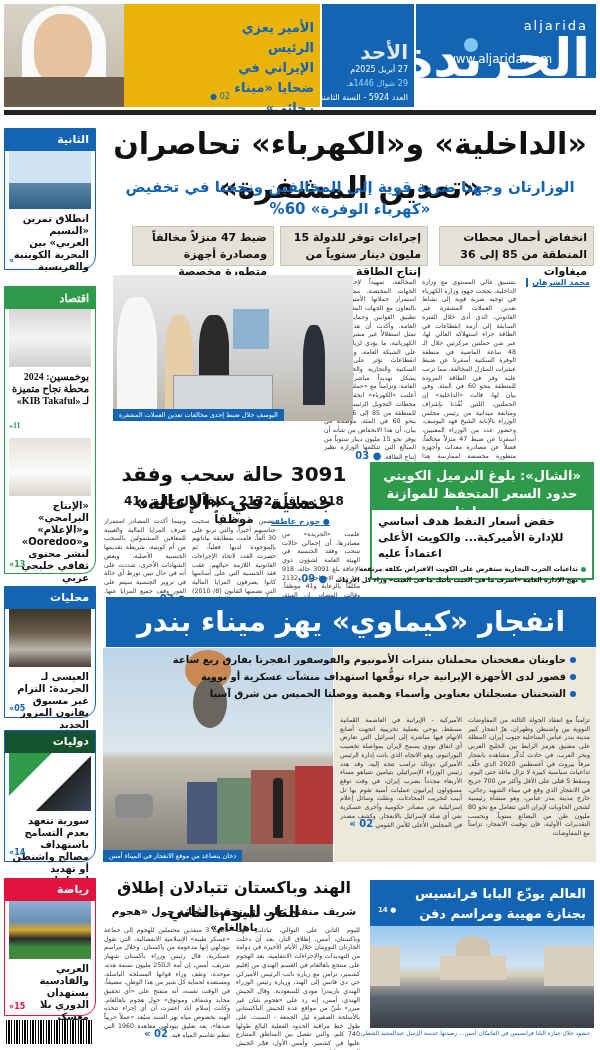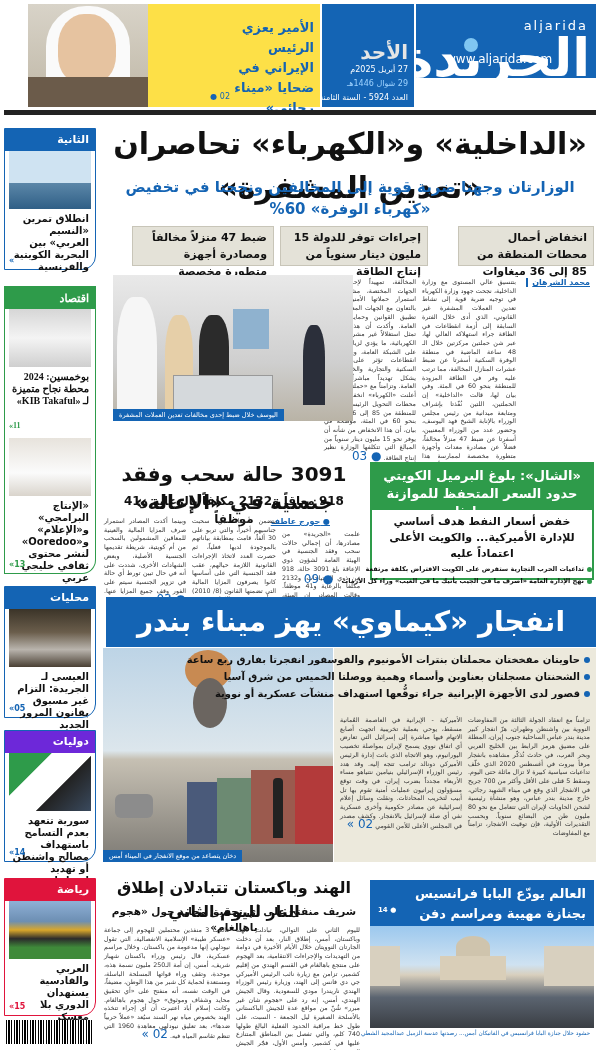--- a/index.html
+++ b/index.html
@@ -11,21 +11,21 @@
   #masthead { left: 4px; top: 4px; width: 592px; height: 103px; }
   #logo-box { right: 0; top: 0; width: 180px; height: 74px; background: #1464b4; }
   #logo-latin { right: 8px; top: 14px; color: #fff; font-family: "DejaVu Sans", sans-serif; font-size: 13px; letter-spacing: 2px; direction: ltr; }
   #logo-arabic { right: 6px; top: 24px; color: #fff; font-family: "DejaVu Sans", sans-serif; font-weight: bold; font-size: 52px; line-height: 60px; letter-spacing: -2px; }
   #logo-url { left: 30px; bottom: 12px; color: #fff; font-size: 12px; direction: ltr; }
   #logo-dot { left: 48px; bottom: 26px; width: 14px; height: 14px; border-radius: 50%; background: #7fc6f2; }
   #date-box { right: 182px; top: 0; width: 92px; height: 103px; background: #1464b4; padding: 4px 6px; color: #fff; }
   #date-box .day { color: #e5e5e5; font-weight: bold; font-size: 20px; line-height: 22px; margin-top: 33px; }
   #date-box .ln { font-size: 8px; line-height: 14px; white-space: nowrap; }
   #date-box .ln.hijri { color: #9fd3ff; }
-  #teaser-box { right: 276px; top: 0; width: 292px; height: 103px; background: #fde047; }
+  #teaser-box { right: 276px; top: 0; width: 316px; height: 103px; background: #eab308; }
   #teaser-text { right: 6px; top: 14px; width: 100px; color: #1464b4; font-weight: bold; font-size: 13px; line-height: 20px; text-align: right; }
   #teaser-page { right: 90px; bottom: 6px; font-size: 8px; color: #1464b4; direction: ltr; }
   #emir-photo { left: 0; top: 0; width: 120px; height: 103px; background: linear-gradient(180deg,#d8d3c8 0%,#bfb7a6 100%); overflow: hidden; }
   .photo-face { position: absolute; left: 30px; top: 10px; width: 58px; height: 70px; border-radius: 45% 45% 40% 40%; background: #e6c3a0; }
   .photo-ghutra { position: absolute; left: 18px; top: 2px; width: 84px; height: 101px; border-radius: 40px 40px 0 0; background: #fafafa; }
   .photo-robe { position: absolute; left: 0; bottom: 0; width: 120px; height: 30px; background: #6b5b4a; }
   #rule-top { left: 4px; top: 110px; width: 592px; height: 5px; background: #222; }
 
   
   .side-card { position: absolute; left: 4px; width: 92px; border: 1px solid; border-radius: 0 0 14px 0; background: #fff; }
@@ -35,45 +35,45 @@
   .side-card .pg { position: absolute; left: 4px; bottom: 4px; font-size: 8px; font-weight: bold; direction: ltr; }
 
   
   #main-headline { right: 4px; top: 122px; width: 492px; text-align: center; font-weight: bold; font-size: 30px; line-height: 44px; letter-spacing: -1px; }
   #main-subhead { right: 4px; top: 176px; width: 492px; text-align: center; color: #1464b4; font-weight: bold; font-size: 15px; line-height: 22px; }
   .fact-box { position: absolute; top: 226px; height: 40px; background: #e4e2d8; border: 1px solid #c8c5b8; font-size: 11px; font-weight: bold; line-height: 17px; padding: 2px 6px; text-align: right; }
 
   
   .col-text { position: absolute; font-size: 6.3px; line-height: 8.7px; color: #333; text-align: justify; }
   .byline { font-size: 8px; font-weight: bold; color: #1464b4; text-decoration: underline; }
-  .page-ref { font-size: 12px; font-weight: normal; color: #1464b4; direction: ltr; display: inline-block; }
+  .page-ref { font-size: 10px; font-weight: bold; color: #1464b4; direction: ltr; display: inline-block; }
 
   #photo-main { left: 113px; top: 275px; width: 240px; height: 146px; background: linear-gradient(180deg,#e9e9e9 0%,#cfcfcf 60%,#b9b3a6 100%); overflow: hidden; }
   .fig { position: absolute; border-radius: 40% 40% 0 0; }
   #photo-main-caption { left: 0; bottom: 0; background: #1464b4; color: #fff; font-size: 6.5px; padding: 2px 6px; white-space: nowrap; }
 
   
   #cit-headline { right: 236px; top: 460px; width: 260px; text-align: center; font-weight: bold; font-size: 20px; line-height: 28px; }
   #cit-sub { right: 236px; top: 492px; width: 260px; text-align: center; font-weight: bold; font-size: 12px; line-height: 18px; }
 
   
   #oil-box { right: 6px; top: 462px; width: 224px; height: 118px; border: 2px solid #2e9b4a; background: #fff; }
   #oil-hdr { background: #2e9b4a; color: #fff; font-weight: bold; font-size: 13px; line-height: 18px; padding: 3px 6px; text-align: center; height: 46px; }
-  #oil-sub { font-weight: bold; font-size: 11px; line-height: 16px; padding: 4px 6px 2px; text-align: center; }
-  .oil-bullet { font-size: 6.5px; font-weight: bold; line-height: 10px; padding-right: 0; text-align: right; white-space: nowrap; }
+  #oil-sub { font-weight: bold; font-size: 11px; line-height: 16px; padding: 4px 6px 2px; text-align: left; }
+  .oil-bullet { font-size: 6.5px; font-weight: bold; line-height: 10px; padding-right: 6px; text-align: right; white-space: nowrap; }
   .dot { display: inline-block; width: 5px; height: 5px; border-radius: 50%; background: #2e9b4a; margin-left: 3px; vertical-align: middle; }
 
   
   #boom-hdr { right: 4px; top: 597px; width: 490px; height: 50px; background: #1464b4; color: #fff; font-weight: bold; font-size: 28px; line-height: 50px; text-align: center; }
   #boom-photo { left: 103px; top: 648px; width: 230px; height: 214px; background: linear-gradient(180deg,#bdd4e6 0%,#dce6ec 48%,#c6c0b3 52%,#7d7a74 100%); overflow: hidden; }
   .cloud { position: absolute; border-radius: 50%; }
   .container { position: absolute; bottom: 18px; }
   #boom-caption { left: 0; bottom: 0; background: #1464b4; color: #fff; font-size: 6.5px; padding: 2px 6px; white-space: nowrap; }
   #boom-body { right: 4px; top: 648px; width: 262px; height: 214px; background: #ece9dc; }
-  .boom-bullet { font-size: 10px; font-weight: bold; line-height: 17px; padding-right: 6px; text-align: right; white-space: nowrap; }
+  .boom-bullet { font-size: 10px; font-weight: bold; line-height: 17px; padding-right: 20px; text-align: right; white-space: nowrap; }
   .bdot { display: inline-block; width: 6px; height: 6px; border-radius: 50%; background: #1464b4; margin-left: 4px; vertical-align: middle; }
 
   
   #india-headline { right: 236px; top: 876px; width: 260px; text-align: center; font-weight: bold; font-size: 16px; line-height: 24px; }
   #india-sub { right: 236px; top: 903px; width: 260px; text-align: center; font-weight: bold; font-size: 10.5px; line-height: 16px; }
   #pope-box { right: 6px; top: 880px; width: 224px; height: 166px; }
   #pope-hdr { background: #1464b4; color: #fff; font-weight: bold; font-size: 13px; line-height: 20px; padding: 4px 8px; text-align: right; height: 46px; position: relative; }
   #pope-photo { height: 102px; background: linear-gradient(180deg,#9cc8ee 0%,#cfe2f1 38%,#d8cfbd 48%,#5b6470 70%,#3a3e44 100%); position: relative; overflow: hidden; }
   #pope-caption { font-size: 5.8px; color: #1464b4; padding: 2px 4px; text-align: right; white-space: nowrap; }
 
@@ -127,37 +127,37 @@
     <div class="txt">«الإنتاج البرامجي» و«الإعلام» و«Ooredoo» لنشر محتوى ثقافي خليجي عربي</div>
     <div class="pg" style="color:#2e9b4a;">«13</div>
   </div>
   <div class="side-card" style="top:586px;height:132px;border-color:#1464b4;">
     <div class="hdr" style="background:#1464b4;">محليات</div>
     <div class="img" style="background:linear-gradient(180deg,#3b3428 0%,#6a5d4b 40%,#b9b4ad 70%,#4a4034 100%);"></div>
     <div class="txt">العيسى لـ الجريدة: التزام غير مسبوق بقانون المرور الجديد</div>
     <div class="pg" style="color:#1464b4;">«05</div>
   </div>
   <div class="side-card" style="top:730px;height:132px;border-color:#1464b4;">
-    <div class="hdr" style="background:#6d28d9;">دوليات</div>
+    <div class="hdr" style="background:#14532d;">دوليات</div>
     <div class="img" style="background:linear-gradient(135deg,#2e9b4a 0%,#2e9b4a 30%,#fff 31%,#fff 60%,#222 61%,#3a4a5e 100%);"></div>
     <div class="txt">سورية تتعهد بعدم التسامح باستهداف مصالح واشنطن أو تهديد إسرائيل</div>
     <div class="pg" style="color:#1464b4;">«14</div>
   </div>
   <div class="side-card" style="top:878px;height:138px;border-color:#e0143c;">
     <div class="hdr" style="background:#e0143c;">رياضة</div>
     <div class="img" style="background:linear-gradient(180deg,#8fb0d6 0%,#6d8fb3 35%,#d9a72b 50%,#2b2b2b 65%,#3f8a3a 80%,#3f8a3a 100%);"></div>
     <div class="txt">العربي والقادسية يستهدان الدوري بلا معسكر</div>
     <div class="pg" style="color:#e0143c;">«15</div>
   </div>
   <div id="barcode" class="abs"></div>
 </div>
 
 <div id="main-headline" class="abs">«الداخلية» و«الكهرباء» تحاصران «تعدين المشفرة»</div>
 <div id="main-subhead" class="abs">الوزارتان وجهتا ضربة قوية إلى المخالفين ونجحتا في تخفيض «كهرباء الوفرة» 60%</div>
-<div class="fact-box" style="right:6px;width:136px;">انخفاض أحمال محطات المنطقة من 85 إلى 36 ميغاوات</div>
+<div class="fact-box" style="right:6px;width:155px;">انخفاض أحمال محطات المنطقة من 85 إلى 36 ميغاوات</div>
 <div class="fact-box" style="right:172px;width:148px;">إجراءات توفر للدولة 15 مليون دينار سنوياً من إنتاج الطاقة</div>
 <div class="fact-box" style="right:326px;width:142px;">ضبط 47 منزلاً مخالفاً ومصادرة أجهزة متطورة مخصصة لممارسة النشاط</div>
 
 <div class="abs byline" style="right:10px;top:278px;border-left:2px solid #1464b4;padding-left:4px;">محمد الشرهان</div>
 <div class="col-text" style="right:84px;top:278px;width:94px;">بتنسيق عالي المستوى مع وزارة الداخلية، نجحت جهود وزارة الكهرباء في توجيه ضربة قوية إلى نشاط تعدين العملات المشفرة غير القانوني، الذي أدى خلال الفترة السابقة إلى أزمة انقطاعات في الطاقة جراء استهلاكه العالي لها، عبر شن حملتين مركزتين خلال الـ 48 ساعة الماضية في منطقة الوفرة السكنية أسفرتا عن ضبط عشرات المنازل المخالفة، مما ترتب عليه وفر في الطاقة المزودة للمنطقة بنحو 60 في المئة. وفي بيان لها، قالت «الداخلية» إن الحملتين، اللتين نُفّذتا بإشراف ومتابعة ميدانية من رئيس مجلس الوزراء بالإنابة الشيخ فهد اليوسف، وحضور عدد من الوزراء المعنيين، أسفرتا عن ضبط 47 منزلاً مخالفاً، فضلاً عن مصادرة معدات وأجهزة متطورة مخصصة لممارسة هذا النشاط المخالف. وذكرت أنه تم اتخاذ الإجراءات القانونية بحق أصحاب هذه العقارات</div>
 <div class="col-text" style="right:184px;top:278px;width:92px;">
   <span>المخالفة، تمهيداً لإحالتهم إلى الجهات المختصة، مشددة على استمرار حملاتها الأمنية المكثفة بالتعاون مع الجهات المعنية لضمان تطبيق القوانين وحماية المرافق العامة. وأكدت أن هذه الأنشطة تمثل استغلالاً غير مشروع للطاقة الكهربائية، ما يؤدي لزيادة الأحمال على الشبكة العامة، ويتسبب في انقطاعات تؤثر على المناطق السكنية والتجارية والخدمية، مما يشكل تهديداً مباشراً للسلامة العامة. وتزامناً مع «حملتي الوفرة» أعلنت «الكهرباء» انخفاض أحمال محطات التحويل الرئيسية المغذية للمنطقة من 85 إلى 36 ميغاوات بنحو 60 في المئة، موضحة في بيان، أن هذا الانخفاض من شأنه أن يوفر نحو 15 مليون دينار سنوياً من المبالغ التي تتكلفها الوزارة نظير إنتاج الطاقة.</span>
   <div class="page-ref"><span>03</span> ●</div>
 </div>
 
@@ -200,22 +200,22 @@
   <div class="abs" style="left:170px;top:130px;width:10px;height:60px;background:#222;border-radius:4px 4px 0 0;"></div>
   <div id="boom-caption" class="abs">دخان يتصاعد من موقع الانفجار في الميناء أمس</div>
 </div>
 <div id="boom-body" class="abs">
   <div style="padding-top: 4px; visibility: hidden;">
     <div class="boom-bullet"><span class="bdot"></span><span>حاويتان مفخختان محملتان بنترات الأمونيوم والفوسفور انفجرتا بفارق ربع ساعة</span></div>
   </div>
 </div>
 <div class="abs" style="right:4px;top:651px;width:490px;">
   <div class="boom-bullet"><span class="bdot"></span><span>حاويتان مفخختان محملتان بنترات الأمونيوم والفوسفور انفجرتا بفارق ربع ساعة</span></div>
+  <div class="boom-bullet"><span class="bdot"></span><span>قصور لدى الأجهزة الإيرانية جراء توقُّعها استهداف منشآت عسكرية أو نووية</span></div>
   <div class="boom-bullet"><span class="bdot"></span><span>الشحنتان مسجلتان بعناوين وأسماء وهمية ووصلتا الخميس من شرق آسيا</span></div>
-  <div class="boom-bullet"><span class="bdot"></span><span>قصور لدى الأجهزة الإيرانية جراء توقُّعها استهداف منشآت عسكرية أو نووية</span></div>
 </div>
 <div class="col-text" style="right:10px;top:716px;width:122px;">تزامناً مع انعقاد الجولة الثالثة من المفاوضات النووية بين واشنطن وطهران، هزّ انفجار كبير مدينة بندر عباس الساحلية جنوب إيران، المطلة على مضيق هرمز الرابط بين الخليج العربي وبحر العرب، في حادث تُذكّر مشاهده بانفجار مرفأ بيروت في أغسطس 2020 الذي خلّف تداعيات سياسية كبيرة لا تزال ماثلة حتى اليوم. وسقط 5 قتلى على الأقل وأكثر من 700 جريح في الانفجار الذي وقع في ميناء الشهيد رجائي، خارج مدينة بندر عباس، وهو منشأة رئيسية لشحن الحاويات لإيران التي تتعامل مع نحو 80 مليون طن من البضائع سنوياً. وبحسب التقديرات الأولية، فإن توقيت الانفجار، تزامناً مع المفاوضات</div>
 <div class="col-text" style="right:138px;top:716px;width:122px;">
   <span>الأميركية - الإيرانية في العاصمة العُمانية مسقط، يوحي بعملية تخريبية اتجهت أصابع الاتهام فيها مباشرة إلى إسرائيل التي تعارض أي اتفاق نووي يسمح لإيران بمواصلة تخصيب اليورانيوم، وهو الاتجاه الذي باتت إدارة الرئيس الأميركي دونالد ترامب تتجه إليه. وقد هدد رئيس الوزراء الإسرائيلي بنيامين نتنياهو مساء الأربعاء مجدداً بضرب إيران، في وقت توقع مسؤولون إيرانيون عمليات أمنية تقوم بها تل أبيب لتخريب المحادثات. ونقلت وسائل إعلام إسرائيلية عن مصادر حكومية وأخرى عسكرية نفي أي صلة لإسرائيل بالانفجار. وكشف مصدر في المجلس الأعلى للأمن القومي</span>
   <div class="page-ref">« <span>02</span></div>
 </div>
 
 <div id="india-headline" class="abs">الهند وباكستان تتبادلان إطلاق النار لليوم الثاني</div>
 <div id="india-sub" class="abs">شريف منفتح على أي تحقيق محايد حول «هجوم باهالغام»</div>
 <div class="col-text" style="right:240px;top:926px;width:124px;">لليوم الثاني على التوالي، تبادلت الهند وباكستان، أمس، إطلاق النار، بعد أن دخلت الجارتان النوويتان خلال الأيام الأخيرة في دوامة من التهديدات والإجراءات الانتقامية، بعد الهجوم على منتجع باهالغام في القسم الهندي من إقليم كشمير، تزامن مع زيارة نائب الرئيس الأميركي جي دي فانس إلى الهند، وزيارة رئيس الوزراء الهندي ناريندرا مودي للسعودية. وقال الجيش الهندي، أمس، إنه رد على «هجوم شان غير مبرر» شُنّ من مواقع عدة للجيش الباكستاني بالأسلحة الصغيرة ليل الجمعة - السبت، على طول خط مراقبة الحدود الفعلية البالغ طولها 740 كلم، والتي تفصل بين المناطق المتنازع عليها في كشمير. وأمس الأول، فجّر الجيش الهندي منازل</div>

